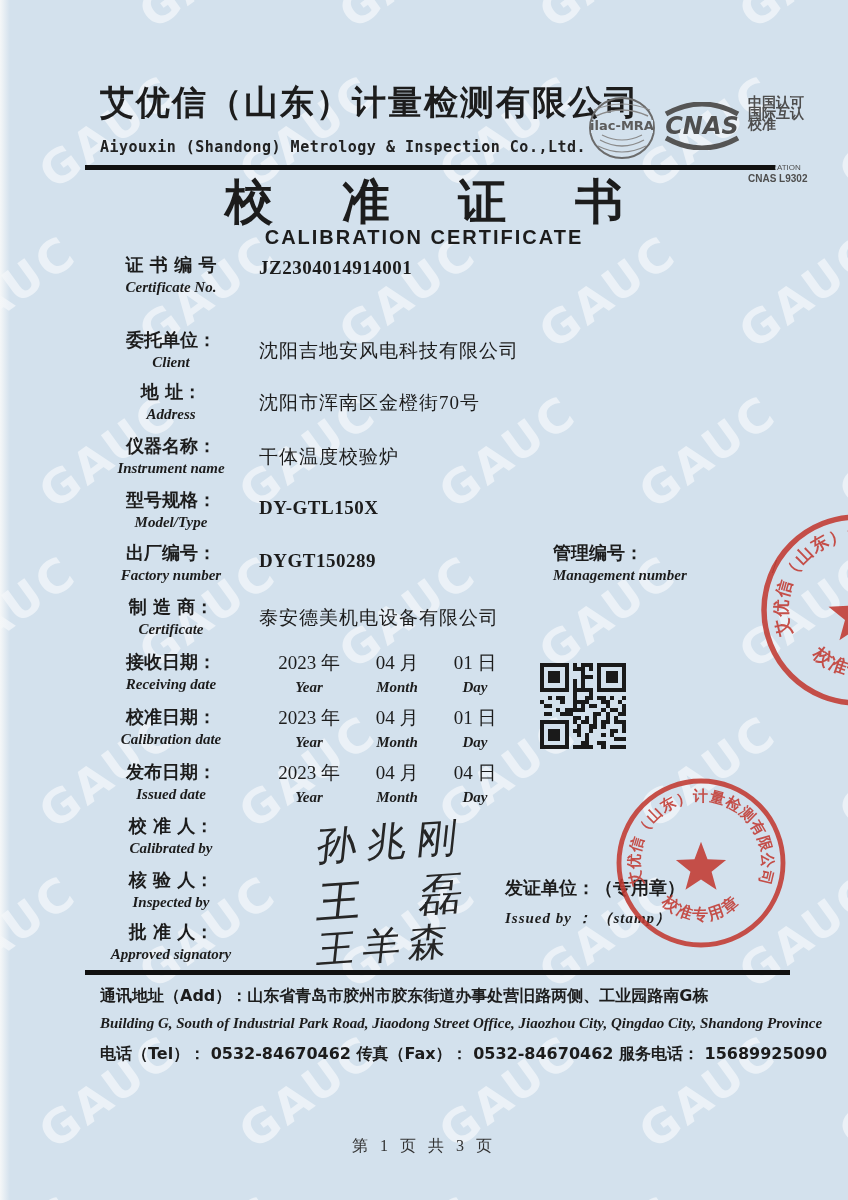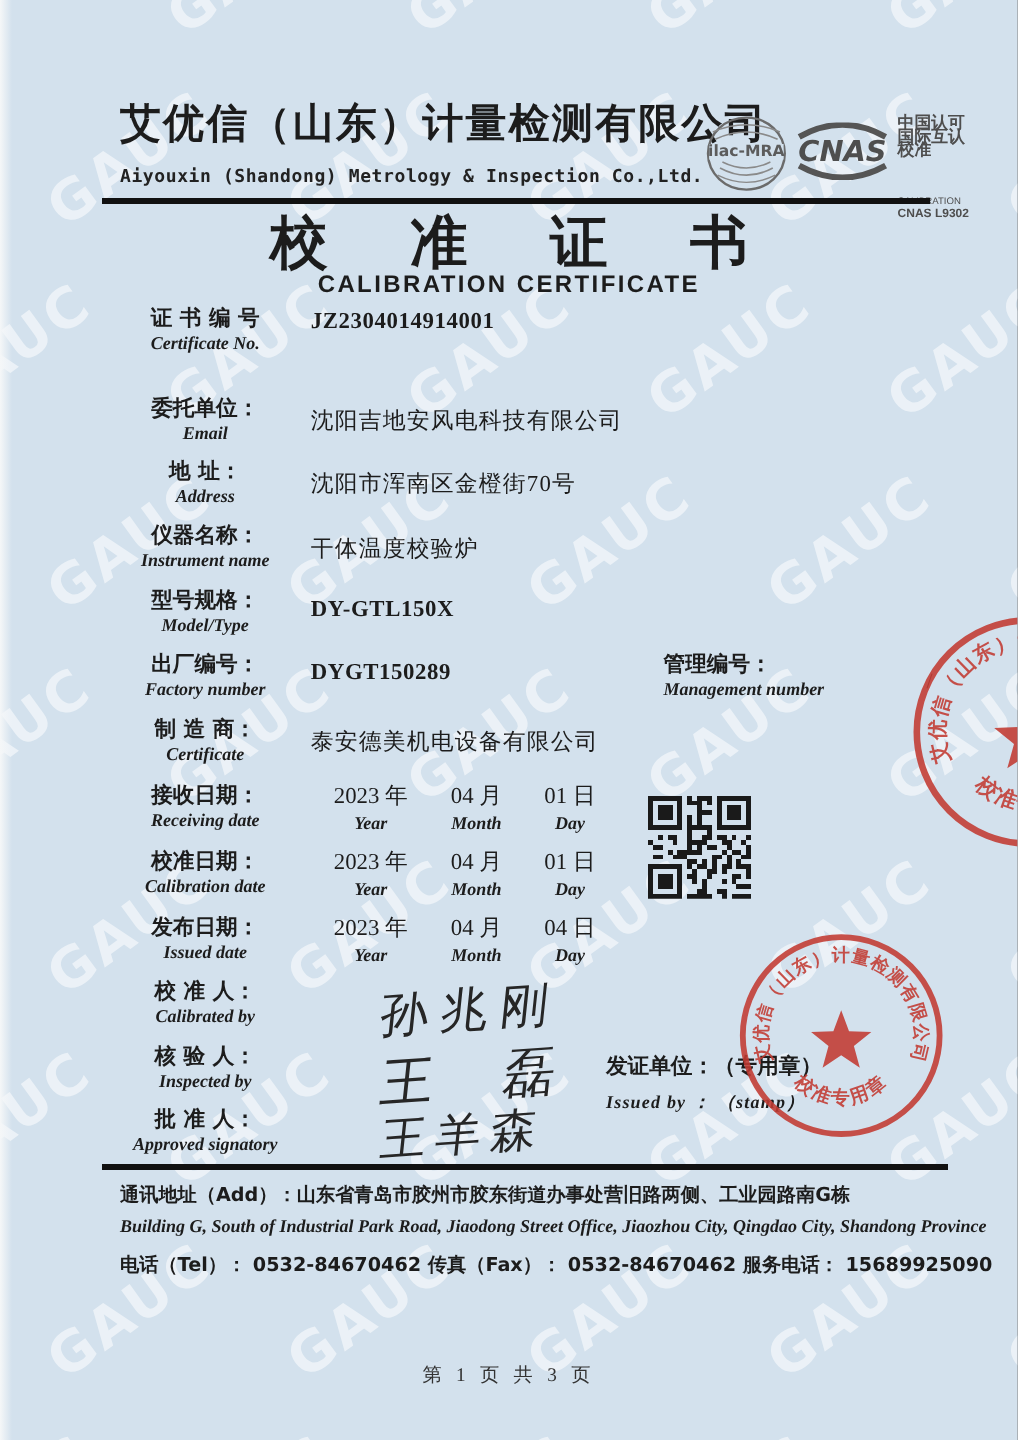--- a/index.html
+++ b/index.html
@@ -174,21 +174,21 @@
       <div class="lbl">
         <div class="lz">证 书 编 号</div>
         <div class="le">Certificate No.</div>
       </div>
       <div class="val code">JZ2304014914001</div>
     </div>
 
     <div class="row" style="top:328px">
       <div class="lbl">
         <div class="lz">委托单位：</div>
-        <div class="le">Email</div>
+        <div class="le">Client</div>
       </div>
       <div class="val cn" style="padding-top:10px">沈阳吉地安风电科技有限公司</div>
     </div>
 
     <div class="row" style="top:380px">
       <div class="lbl">
         <div class="lz">地 址：</div>
         <div class="le">Address</div>
       </div>
       <div class="val cn" style="padding-top:10px">沈阳市浑南区金橙街70号</div>

